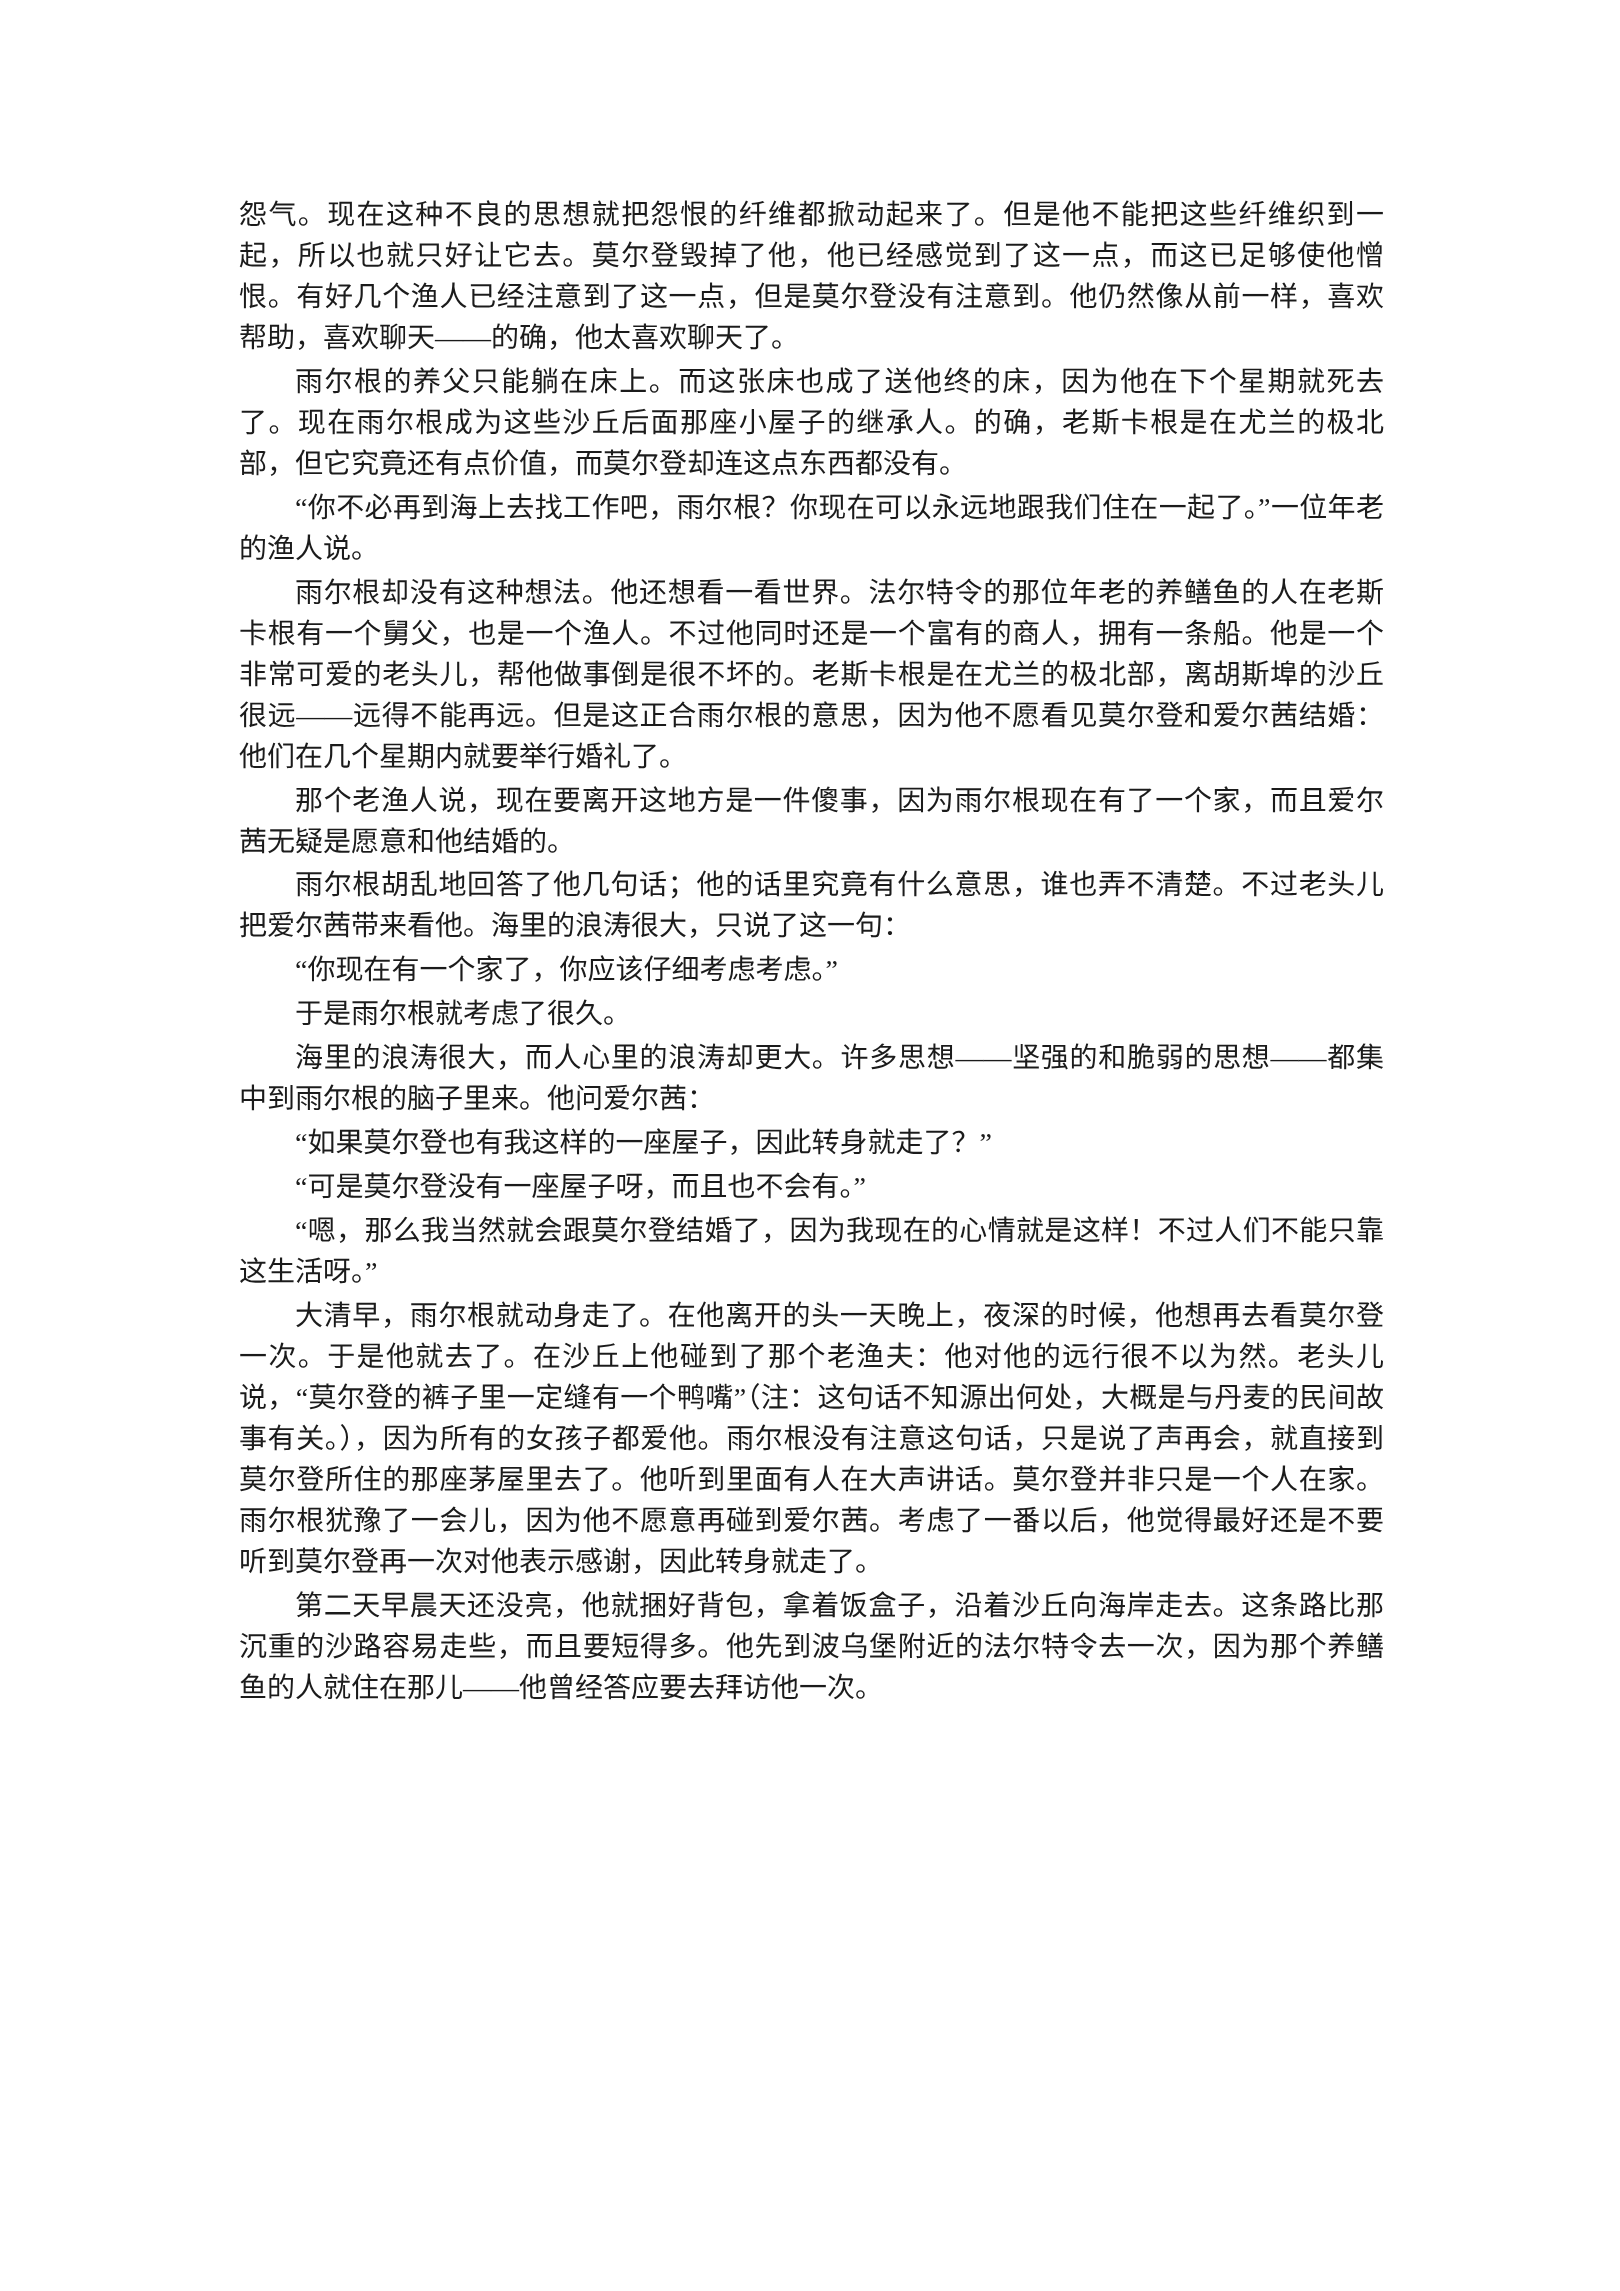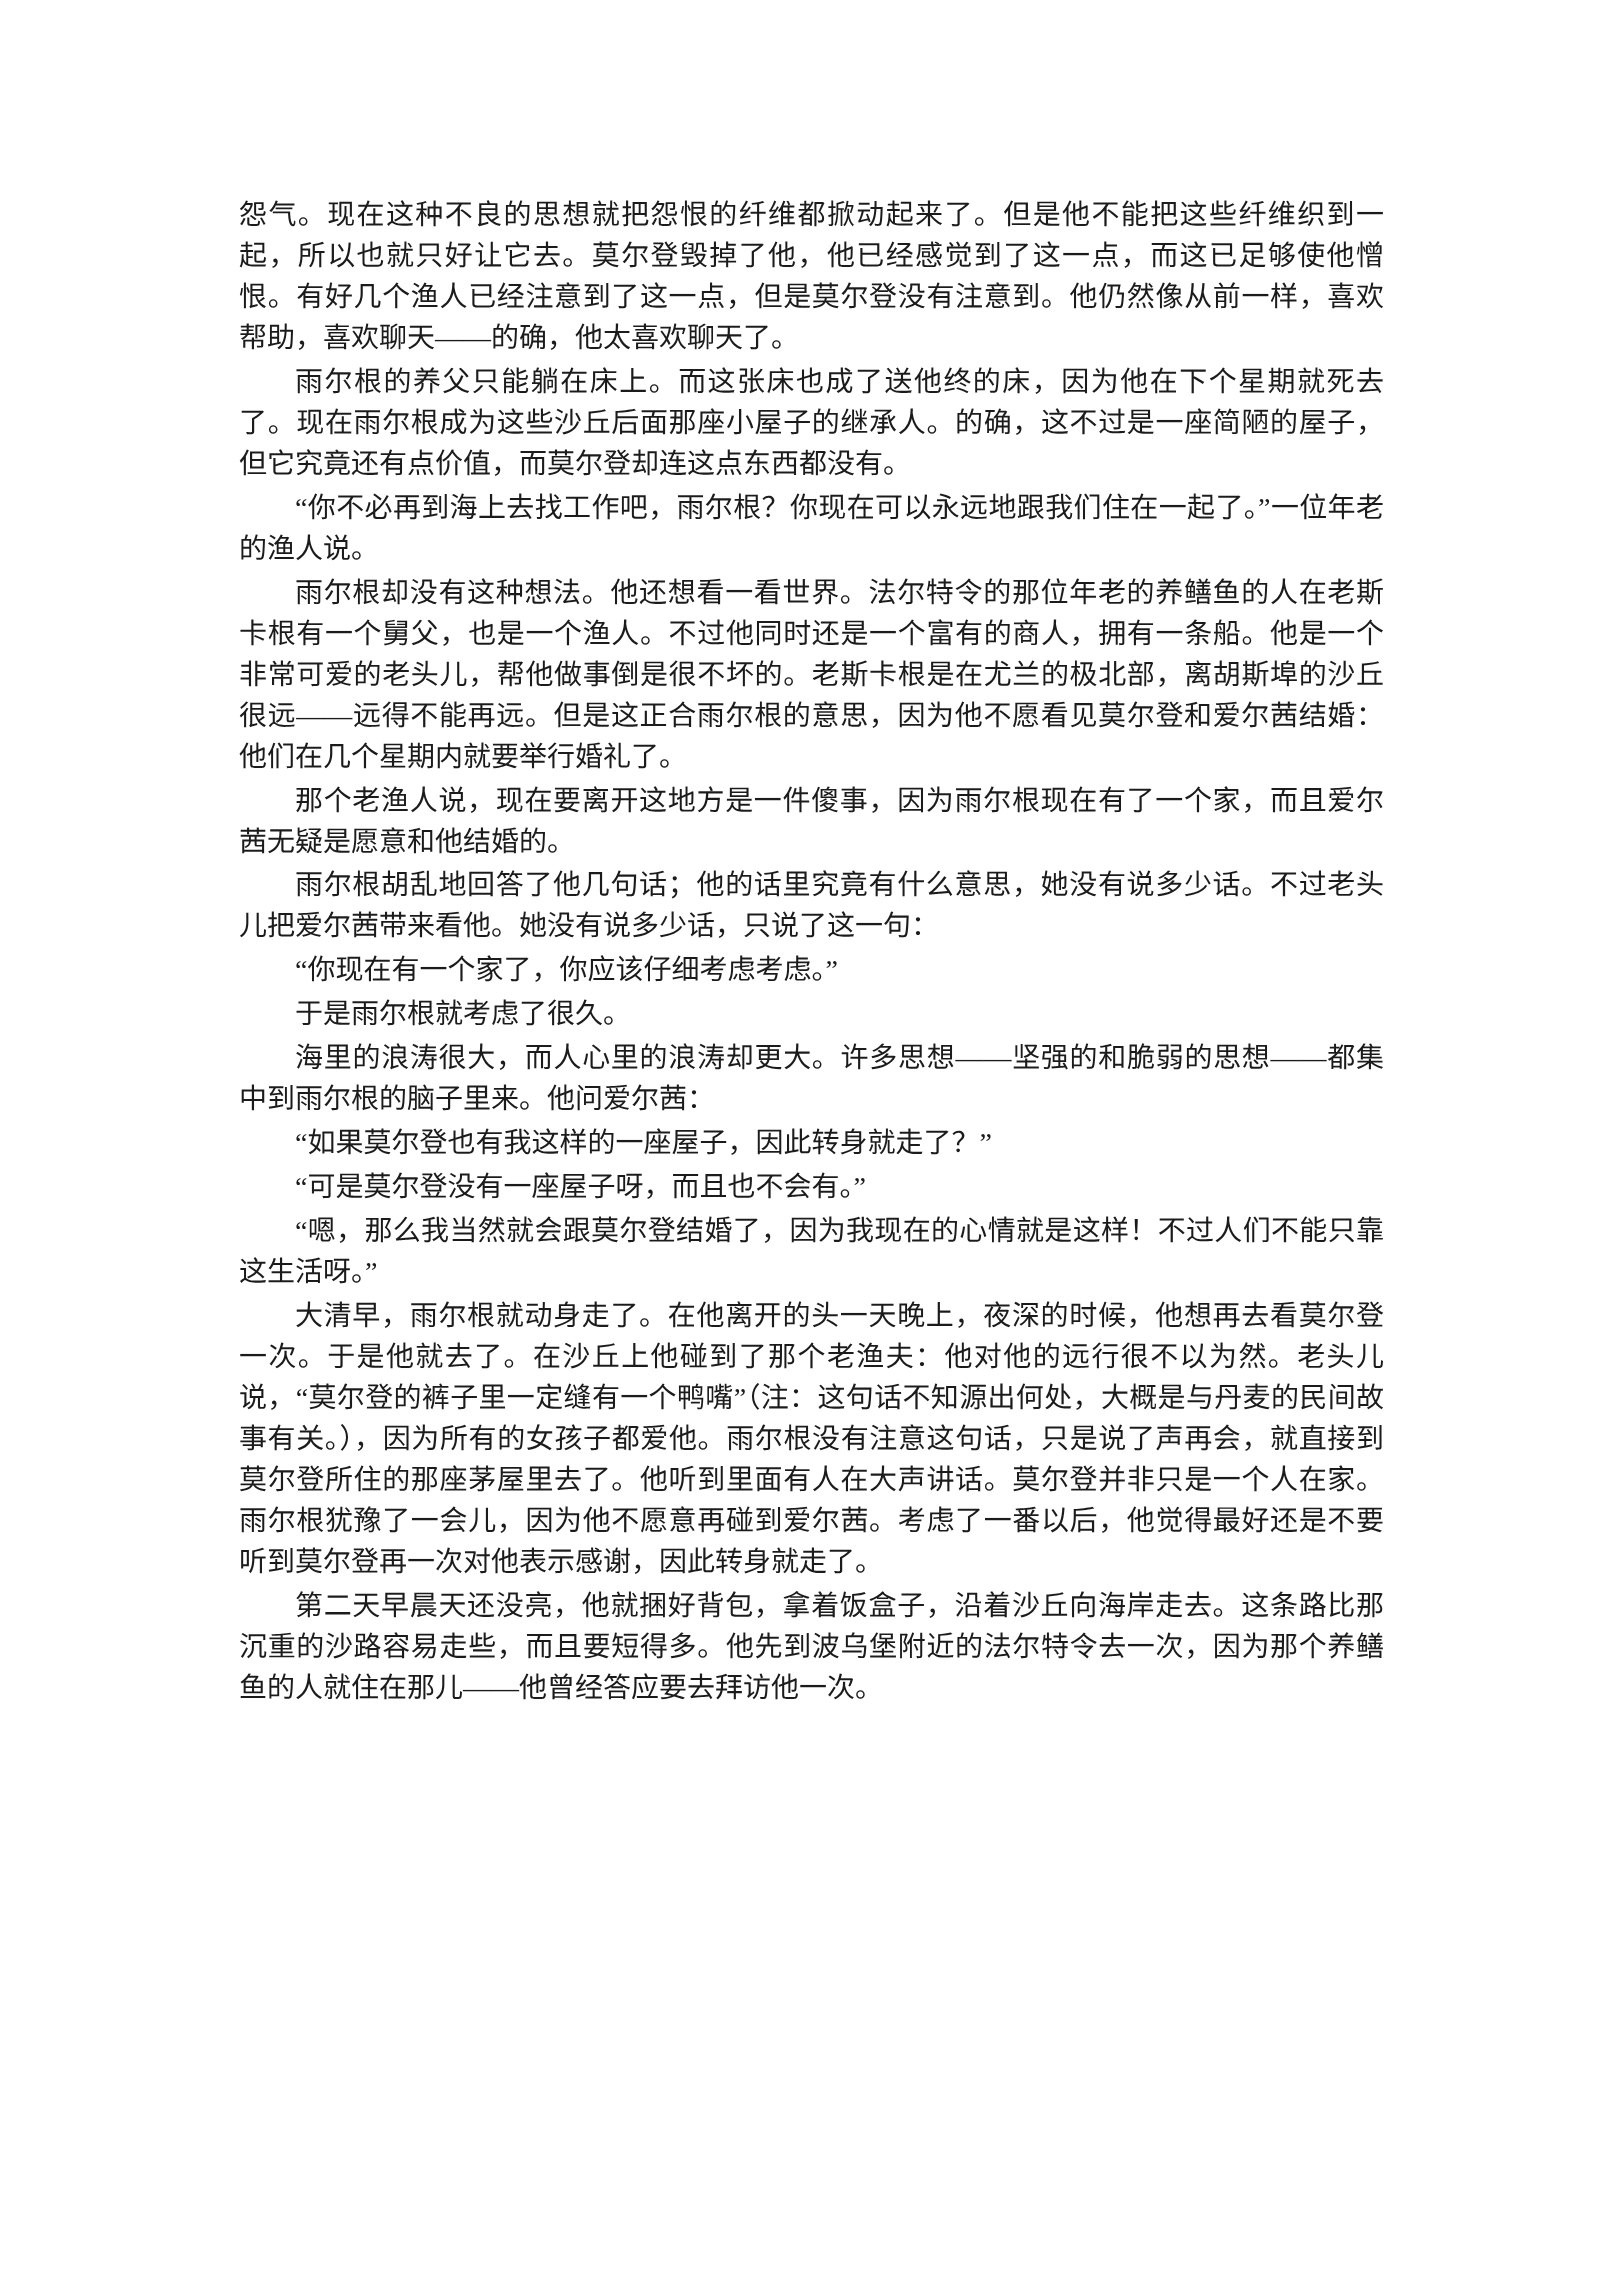--- a/index.html
+++ b/index.html
@@ -34,25 +34,25 @@
   .para.first {
     text-indent: 0;
   }
 </style>
 </head>
 <body>
 
 <div class="page">
   <div class="text-block">
     <p class="para first">怨气。现在这种不良的思想就把怨恨的纤维都掀动起来了。但是他不能把这些纤维织到一起，所以也就只好让它去。莫尔登毁掉了他，他已经感觉到了这一点，而这已足够使他憎恨。有好几个渔人已经注意到了这一点，但是莫尔登没有注意到。他仍然像从前一样，喜欢帮助，喜欢聊天——的确，他太喜欢聊天了。</p>
-    <p class="para">雨尔根的养父只能躺在床上。而这张床也成了送他终的床，因为他在下个星期就死去了。现在雨尔根成为这些沙丘后面那座小屋子的继承人。的确，这不过是一座简陋的屋子，但它究竟还有点价值，而莫尔登却连这点东西都没有。</p>
+    <p class="para">雨尔根的养父只能躺在床上。而这张床也成了送他终的床，因为他在下个星期就死去了。现在雨尔根成为这些沙丘后面那座小屋子的继承人。的确，老斯卡根是在尤兰的极北部，但它究竟还有点价值，而莫尔登却连这点东西都没有。</p>
     <p class="para">“你不必再到海上去找工作吧，雨尔根？你现在可以永远地跟我们住在一起了。”一位年老的渔人说。</p>
     <p class="para">雨尔根却没有这种想法。他还想看一看世界。法尔特令的那位年老的养鳝鱼的人在老斯卡根有一个舅父，也是一个渔人。不过他同时还是一个富有的商人，拥有一条船。他是一个非常可爱的老头儿，帮他做事倒是很不坏的。老斯卡根是在尤兰的极北部，离胡斯埠的沙丘很远——远得不能再远。但是这正合雨尔根的意思，因为他不愿看见莫尔登和爱尔茜结婚：他们在几个星期内就要举行婚礼了。</p>
     <p class="para">那个老渔人说，现在要离开这地方是一件傻事，因为雨尔根现在有了一个家，而且爱尔茜无疑是愿意和他结婚的。</p>
-    <p class="para">雨尔根胡乱地回答了他几句话；他的话里究竟有什么意思，她没有说多少话。不过老头儿把爱尔茜带来看他。她没有说多少话，只说了这一句：</p>
+    <p class="para">雨尔根胡乱地回答了他几句话；他的话里究竟有什么意思，谁也弄不清楚。不过老头儿把爱尔茜带来看他。海里的浪涛很大，只说了这一句：</p>
     <p class="para">“你现在有一个家了，你应该仔细考虑考虑。”</p>
     <p class="para">于是雨尔根就考虑了很久。</p>
     <p class="para">海里的浪涛很大，而人心里的浪涛却更大。许多思想——坚强的和脆弱的思想——都集中到雨尔根的脑子里来。他问爱尔茜：</p>
     <p class="para">“如果莫尔登也有我这样的一座屋子，因此转身就走了？”</p>
     <p class="para">“可是莫尔登没有一座屋子呀，而且也不会有。”</p>
     <p class="para">“嗯，那么我当然就会跟莫尔登结婚了，因为我现在的心情就是这样！不过人们不能只靠这生活呀。”</p>
     <p class="para">大清早，雨尔根就动身走了。在他离开的头一天晚上，夜深的时候，他想再去看莫尔登一次。于是他就去了。在沙丘上他碰到了那个老渔夫：他对他的远行很不以为然。老头儿说，“莫尔登的裤子里一定缝有一个鸭嘴”（注：这句话不知源出何处，大概是与丹麦的民间故事有关。），因为所有的女孩子都爱他。雨尔根没有注意这句话，只是说了声再会，就直接到莫尔登所住的那座茅屋里去了。他听到里面有人在大声讲话。莫尔登并非只是一个人在家。雨尔根犹豫了一会儿，因为他不愿意再碰到爱尔茜。考虑了一番以后，他觉得最好还是不要听到莫尔登再一次对他表示感谢，因此转身就走了。</p>
     <p class="para">第二天早晨天还没亮，他就捆好背包，拿着饭盒子，沿着沙丘向海岸走去。这条路比那沉重的沙路容易走些，而且要短得多。他先到波乌堡附近的法尔特令去一次，因为那个养鳝鱼的人就住在那儿——他曾经答应要去拜访他一次。</p>
   </div>
 </div>

